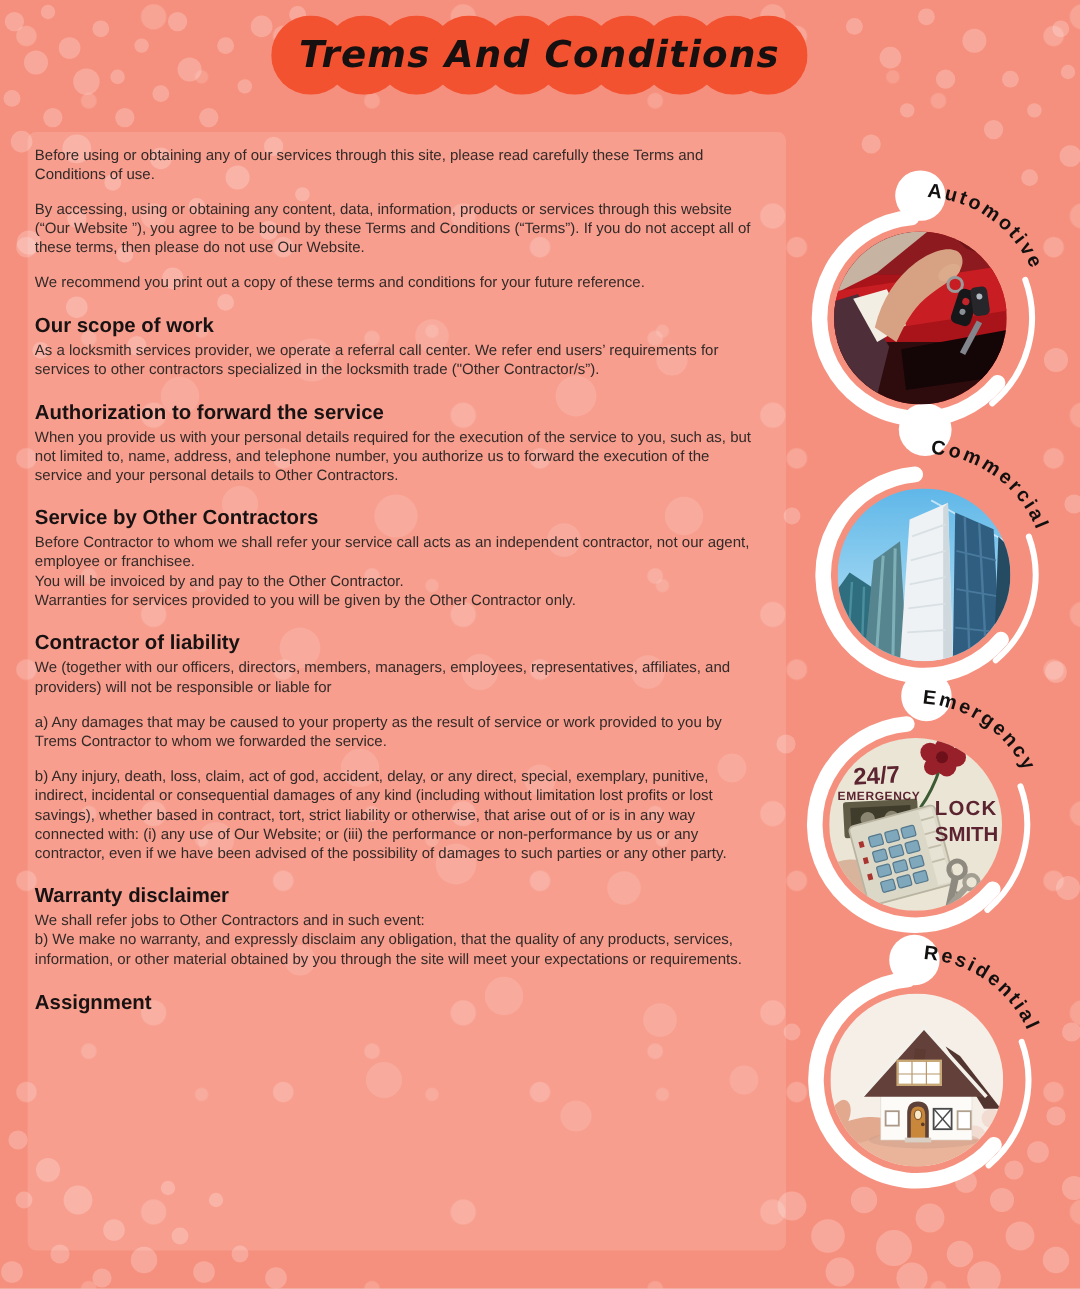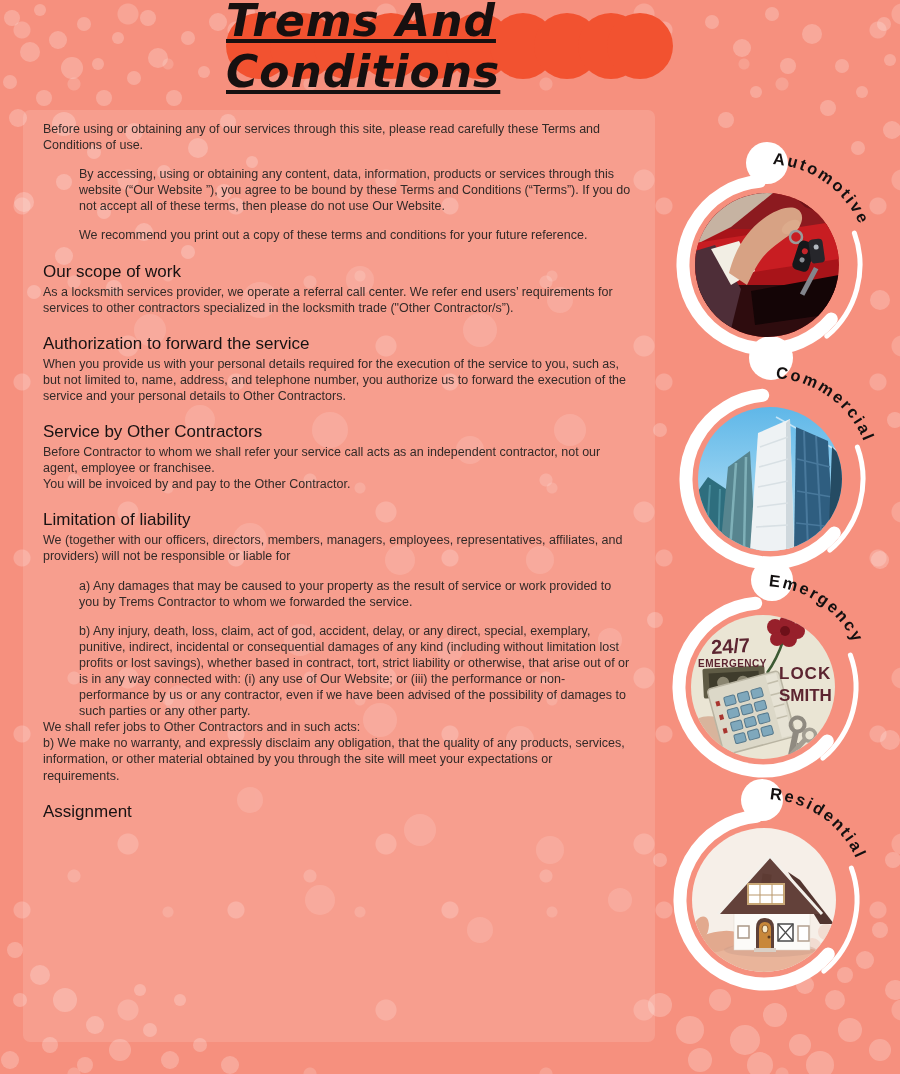--- a/index.html
+++ b/index.html
@@ -9,28 +9,28 @@
       radial-gradient(circle at 22px 30px, rgba(255,255,255,.20) 8px, transparent 9px),
       radial-gradient(circle at 74px 84px, rgba(255,255,255,.16) 6px, transparent 7px),
       radial-gradient(circle at 128px 14px, rgba(255,255,255,.18) 10px, transparent 11px),
       radial-gradient(circle at 168px 64px, rgba(255,255,255,.14) 5px, transparent 6px);
     background-size:214px 176px,236px 198px,258px 166px,192px 212px;}
   .deco{position:absolute;left:0;top:0;z-index:1;pointer-events:none;}
   
   #banner{position:absolute;left:226px;top:13px;width:447px;height:66px;z-index:4;}
   #banner .title-text{position:absolute;left:0;top:0;width:100%;height:100%;display:flex;
     align-items:center;justify-content:center;font-family:"DejaVu Sans",sans-serif;
-    font-weight:800;font-style:italic;font-size:44px;letter-spacing:1px;color:#171010;text-decoration:underline;}
+    font-weight:800;font-style:italic;font-size:31px;letter-spacing:1px;color:#171010;}
   
   #panel{position:absolute;left:23px;top:110px;width:632px;height:932px;z-index:2;
     background:rgba(255,255,255,.13);border-radius:7px;box-sizing:border-box;
-    padding:11px 24px 0 20px;}
+    padding:11px 24px 0 6px;}
   #panel p{margin:0;font-size:12.5px;line-height:16.1px;color:#332a28;}
-  #panel p.gap{margin-top:13px;margin-left:36px;}
-  #panel h2{margin:17px 0 2px 0;font-size:17px;line-height:21px;font-weight:normal;color:#181212;}
+  #panel p.gap{margin-top:13px;}
+  #panel h2{margin:17px 0 2px 0;font-size:17px;line-height:21px;font-weight:bold;color:#181212;}
   
   .service{position:absolute;width:234px;height:220px;z-index:3;}
   .service svg{display:block;overflow:visible;}
   .curved-label{font-family:"Liberation Sans",sans-serif;font-weight:bold;font-size:16.5px;fill:#131010;}
   .photo-word{font-family:"Liberation Sans",sans-serif;font-weight:bold;fill:#5c2430;}
 </style>
 </head>
 <body>
 
 <div id="stage">
@@ -192,31 +192,33 @@
 
     <section>
       <h2>Authorization to forward the service</h2>
       <p>When you provide us with your personal details required for the execution of the service to you, such as, but not limited to, name, address, and telephone number, you authorize us to forward the execution of the service and your personal details to Other Contractors.</p>
     </section>
 
     <section>
       <h2>Service by Other Contractors</h2>
       <p>Before Contractor to whom we shall refer your service call acts as an independent contractor, not our agent, employee or franchisee.</p>
       <p>You will be invoiced by and pay to the Other Contractor.</p>
-    </section>
-
-    <section>
-      <h2>Limitation of liability</h2>
+      <p>Warranties for services provided to you will be given by the Other Contractor only.</p>
+    </section>
+
+    <section>
+      <h2>Contractor of liability</h2>
       <p>We (together with our officers, directors, members, managers, employees, representatives, affiliates, and providers) will not be responsible or liable for</p>
       <p class="gap">a) Any damages that may be caused to your property as the result of service or work provided to you by Trems Contractor to whom we forwarded the service.</p>
       <p class="gap">b) Any injury, death, loss, claim, act of god, accident, delay, or any direct, special, exemplary, punitive, indirect, incidental or consequential damages of any kind (including without limitation lost profits or lost savings), whether based in contract, tort, strict liability or otherwise, that arise out of or is in any way connected with: (i) any use of Our Website; or (iii) the performance or non-performance by us or any contractor, even if we have been advised of the possibility of damages to such parties or any other party.</p>
     </section>
 
     <section>
-      <p>We shall refer jobs to Other Contractors and in such acts:</p>
+      <h2>Warranty disclaimer</h2>
+      <p>We shall refer jobs to Other Contractors and in such event:</p>
       <p>b) We make no warranty, and expressly disclaim any obligation, that the quality of any products, services, information, or other material obtained by you through the site will meet your expectations or requirements.</p>
     </section>
 
     <section>
       <h2>Assignment</h2>
     </section>
   </div>
 
   <div class="service" style="left:663px;top:155px;">
     <svg width="234" height="220" viewBox="0 0 234 220">

